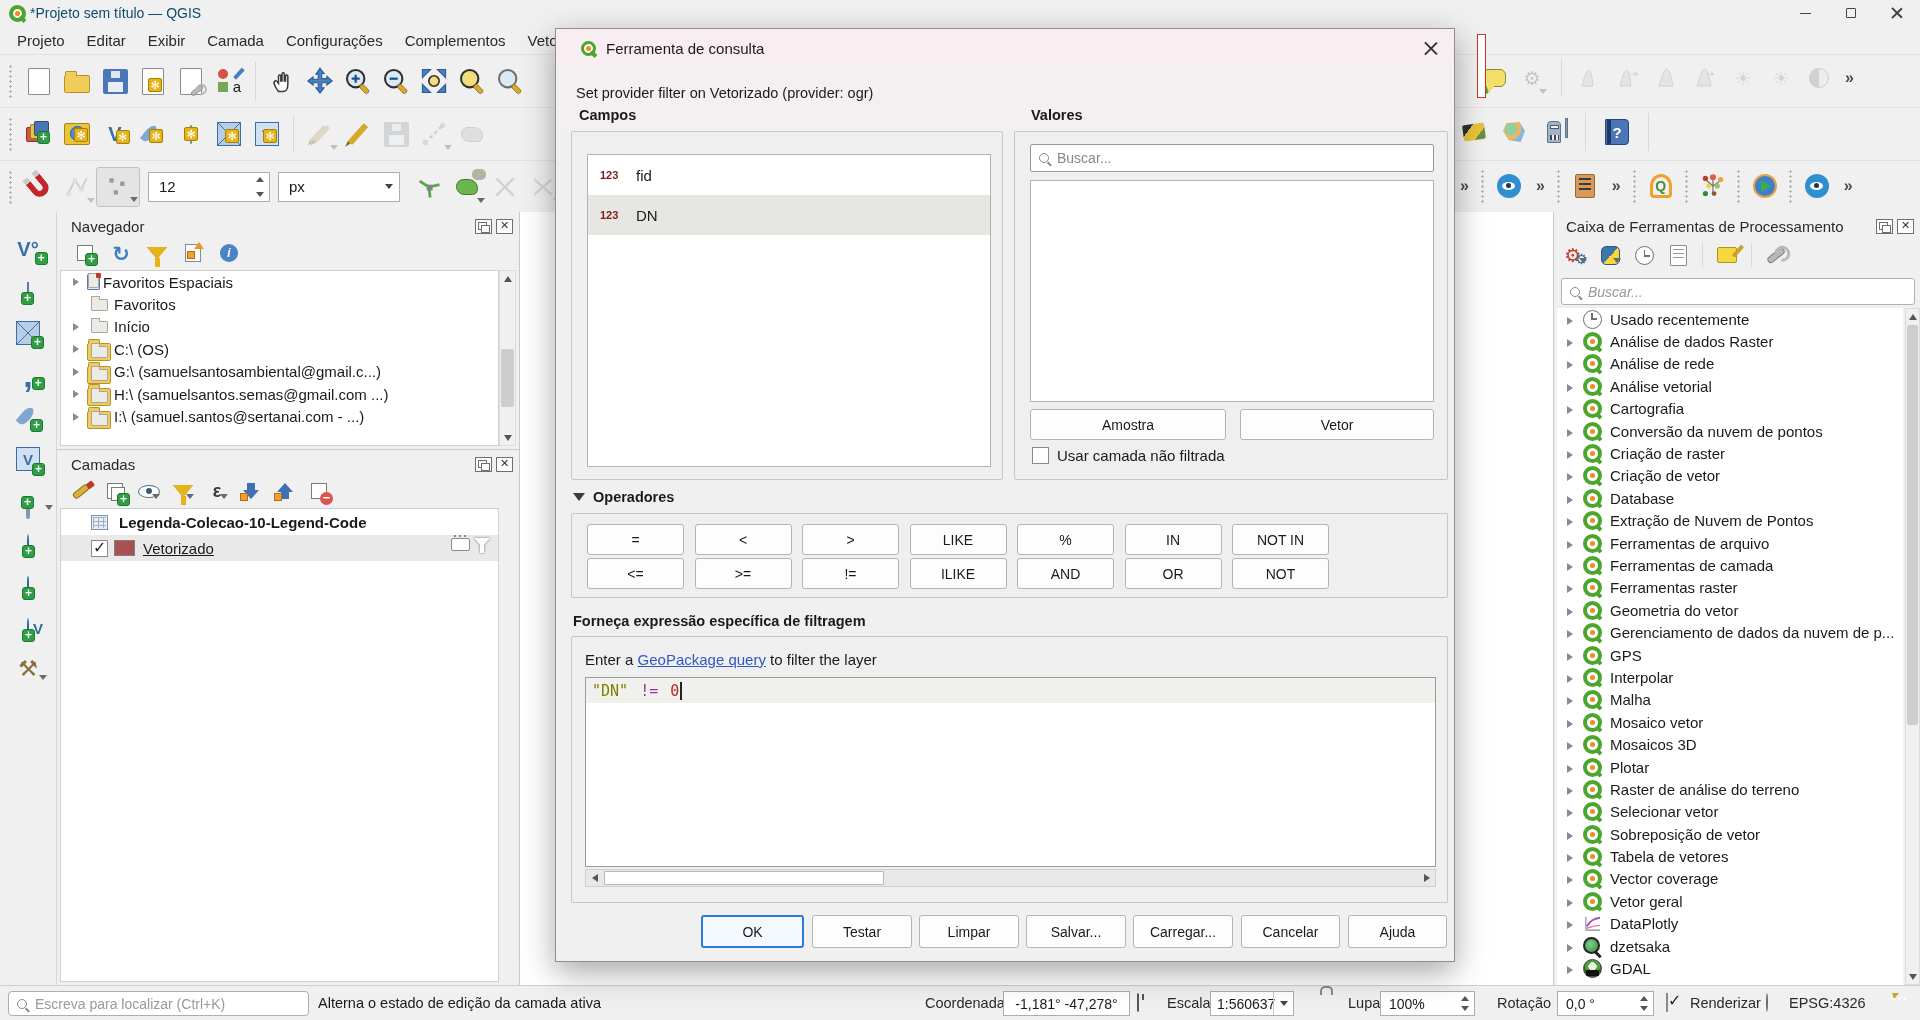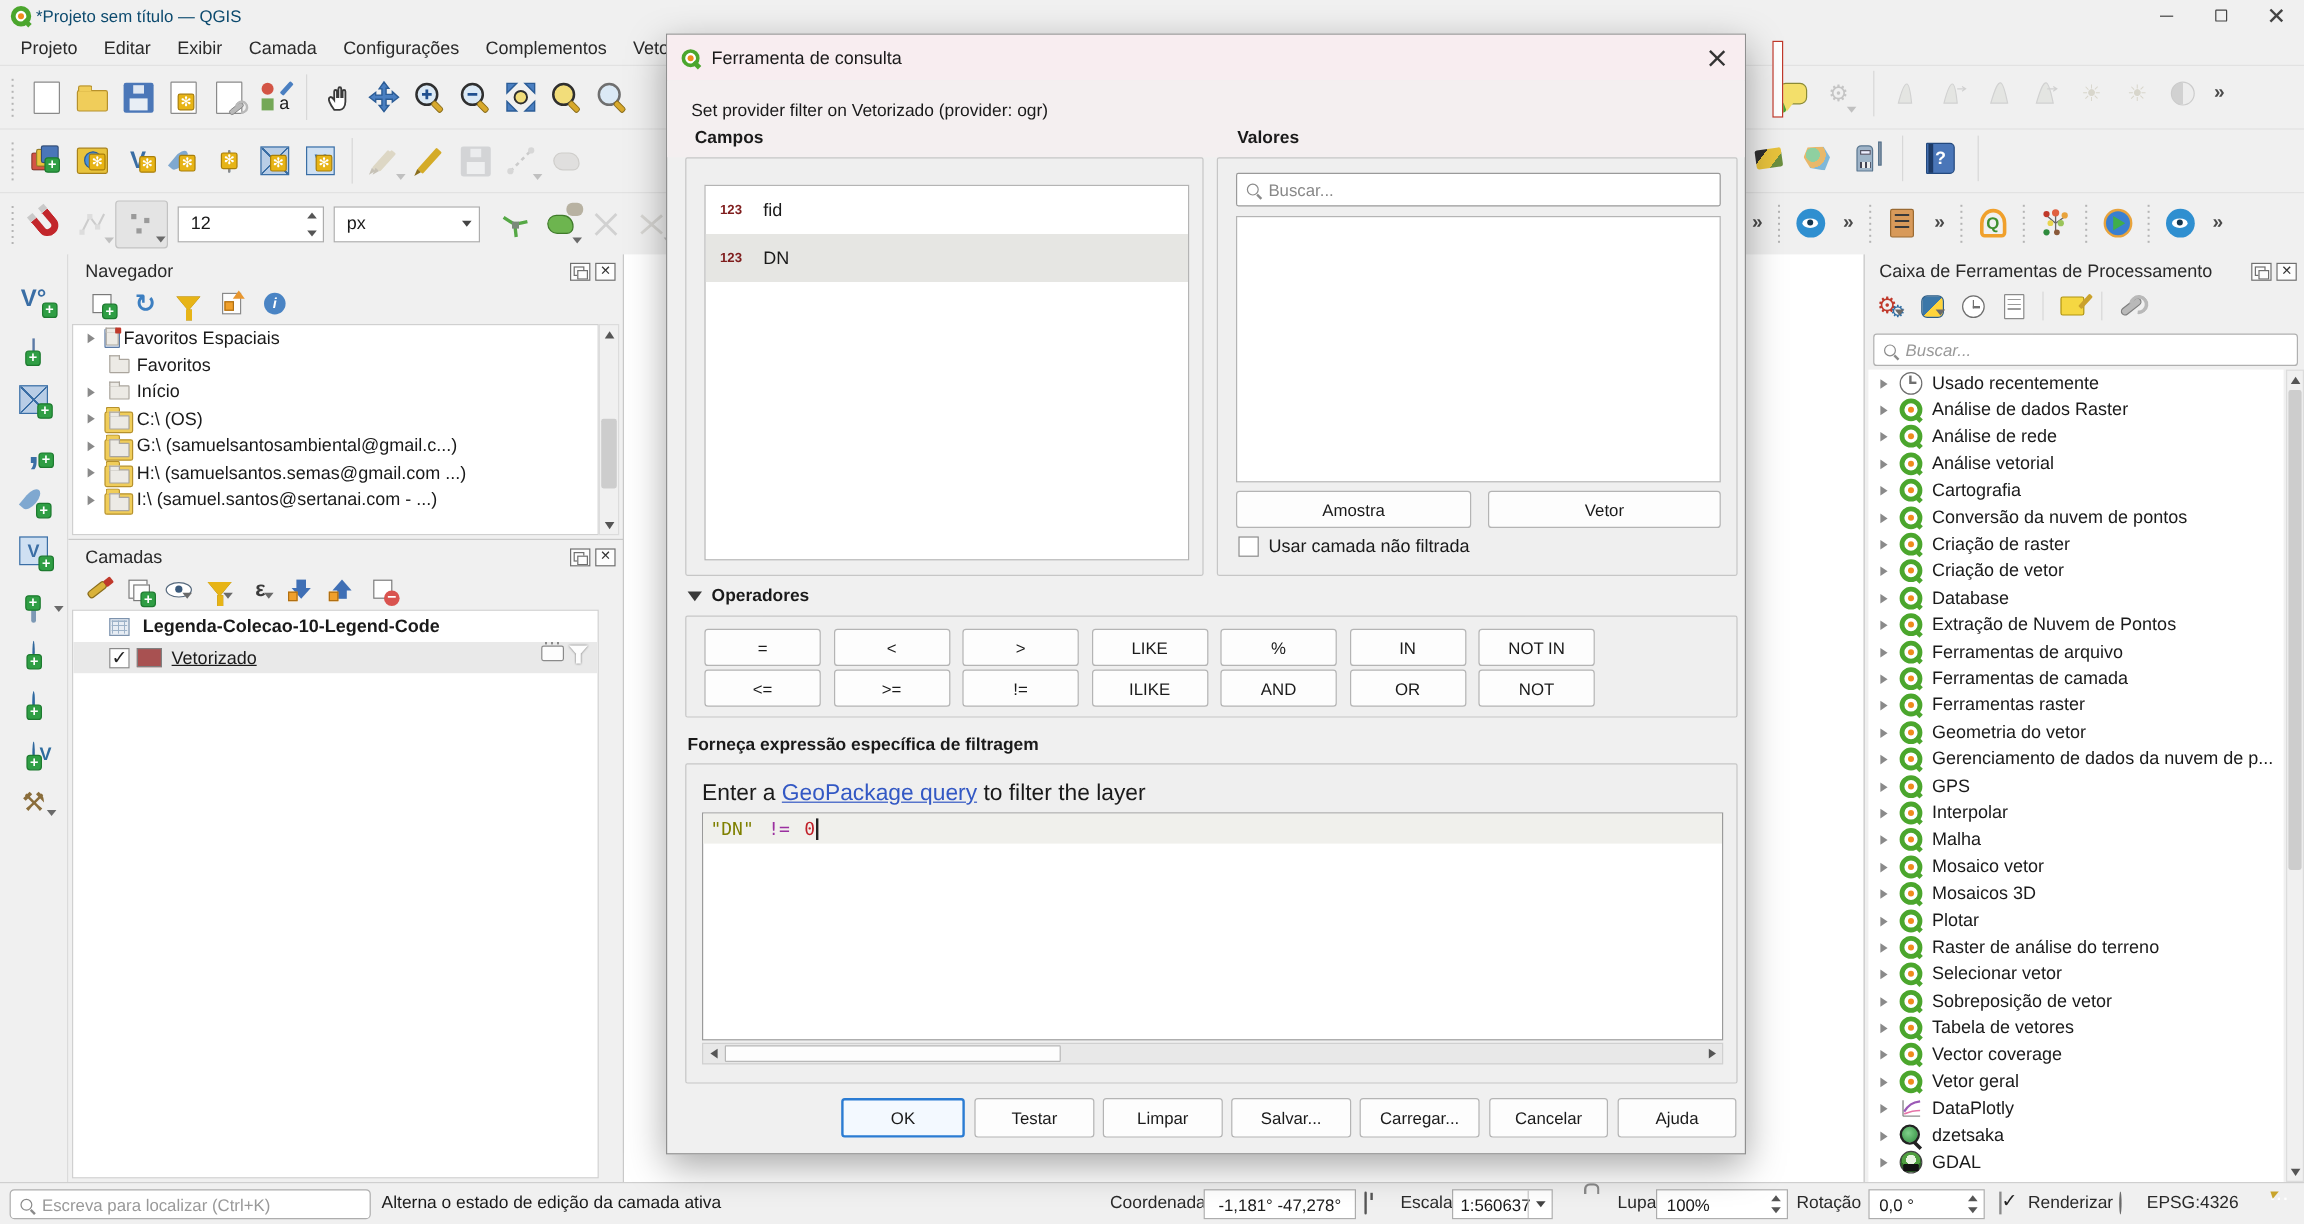--- a/index.html
+++ b/index.html
@@ -216,21 +216,21 @@
   .mouseic::before{content:'';position:absolute;left:4px;top:0;width:1.6px;height:6px;background:#555}
   .msgbubble{width:20px;height:16px;background:#c9a42c;border-radius:8px;position:relative}
   .msgbubble::before{content:'···';position:absolute;left:3px;top:-3px;color:#fff;font-weight:700;letter-spacing:1px;font-size:13px}
   .msgbubble::after{content:'';position:absolute;left:3px;bottom:-5px;border-left:2px solid transparent;border-right:5px solid transparent;border-top:6px solid #c9a42c}
   .st-check{width:17px;height:17px;background:#fff;border:1px solid #8a8a8a;position:relative}
   .st-check.on::before{content:'✓';position:absolute;left:1px;top:-3px;font-size:16px;font-weight:700;color:#222}
 
   
   #dialog{left:555px;top:28px;width:900px;height:934px;background:#f0f0f0;border:1px solid #8f8f8f;
           box-shadow:0 10px 30px rgba(0,0,0,.35);z-index:10}
-  #dlg-head{position:absolute;left:0;top:0;right:0;height:38px;background:#f8edf0;display:flex;align-items:center;padding-left:12px}
+  #dlg-head{position:absolute;left:0;top:0;right:0;height:38px;background:#f8edf0;display:flex;align-items:center;padding-left:25px}
   #dlg-head .dlg-title{margin-left:10px;font-size:15px;color:#1a1a1a}
   #dlg-sub-band{position:absolute;left:0;top:38px;right:0;height:64px;background:#f4eff0}
   #dlg-close{position:absolute;right:14px;top:10px;width:18px;height:18px}
   #dlg-close::before,#dlg-close::after{content:'';position:absolute;left:8px;top:1px;width:1.6px;height:17px;background:#333}
   #dlg-close::before{transform:rotate(45deg)}#dlg-close::after{transform:rotate(-45deg)}
   #dlg-subtitle{position:absolute;left:20px;top:56px;font-size:14.5px}
   .sect-label{position:absolute;font-weight:700;font-size:14.5px}
   .gframe{position:absolute;border:1px solid #c6c6c6;border-radius:2px;background:#efefef}
   #fields-frame{left:15px;top:102px;width:432px;height:349px}
   #fields-list{position:absolute;left:15px;top:22px;right:11px;bottom:12px;background:#fff;border:1px solid #b4b4b4;overflow:hidden}
@@ -247,21 +247,21 @@
   #chk-unfiltered{position:absolute;left:17px;top:315px;display:flex;align-items:center;gap:8px}
   .dlg-check{width:17px;height:17px;background:#fff;border:1px solid #8a8a8a}
   #ops-header{position:absolute;left:17px;top:460px;display:flex;align-items:center;gap:8px}
   .tri-collapse{width:0;height:0;border-left:6px solid transparent;border-right:6px solid transparent;border-top:8px solid #3a3a3a}
   #ops-frame{left:15px;top:484px;width:877px;height:85px}
   .ops-row{position:absolute;left:15px;right:15px;display:flex;gap:10.5px}
   #ops-row1{top:10px}#ops-row2{top:44px}
   .op-btn{width:97px;height:31px;flex:none}
   #expr-label{left:17px;top:584px}
   #expr-frame{left:15px;top:607px;width:877px;height:267px}
-  #expr-hint{position:absolute;left:13px;top:14px;font-size:19px}
+  #expr-hint{position:absolute;left:13px;top:14px;font-size:15px}
   #expr-hint a{color:#3358c4}
   #editor{position:absolute;left:13px;top:40px;width:851px;height:190px;background:#fff;border:1px solid #9a9a9a;
           font-family:"DejaVu Sans Mono","Liberation Mono",monospace;font-size:15px}
   #cur-line{height:25px;background:#f0f0ec;display:flex;align-items:center;padding-left:6px}
   .tok{margin-right:12px}
   .tok.field{color:#7f8000}
   .tok.op{color:#9b30a0}
   .tok.num{color:#c01f28;margin-right:0}
   .caret{width:1.6px;height:18px;background:#222;margin-left:1px}
   #hscroll{position:absolute;left:13px;top:232px;width:851px;height:18px;background:#e8e8e8;border:1px solid #d0d0d0;display:flex;align-items:center}
@@ -1294,21 +1294,21 @@
         <span>-1,181° -47,278°</span>
       </div>
     <span class="abs" style="left:1137px;top:8px"><span class="mouseic"></span></span>
     <span class="st-label" style="left:1167px">Escala</span>
     <div class="st-box" style="left:1210px;width:84px;justify-content:flex-start;padding-left:6px">
       <span>1:560637</span>
       <span class="combo-arrow"></span>
     </div>
     <span class="abs" style="left:1318px;top:6px"><span class="lockic"></span></span>
     <span class="st-label" style="left:1348px">Lupa</span>
-    <div class="st-box" style="left:1380px;width:110px;justify-content:flex-start;padding-left:8px">
+    <div class="st-box" style="left:1380px;width:95px;justify-content:flex-start;padding-left:8px">
       <span>100%</span>
       <span class="spin-arrows">
           <span class="sa-up"></span>
           <span class="sa-dn"></span>
         </span>
     </div>
     <span class="st-label" style="left:1497px">Rotação</span>
     <div class="st-box" style="left:1557px;width:97px;justify-content:flex-start;padding-left:8px">
       <span>0,0 °</span>
       <span class="spin-arrows">

